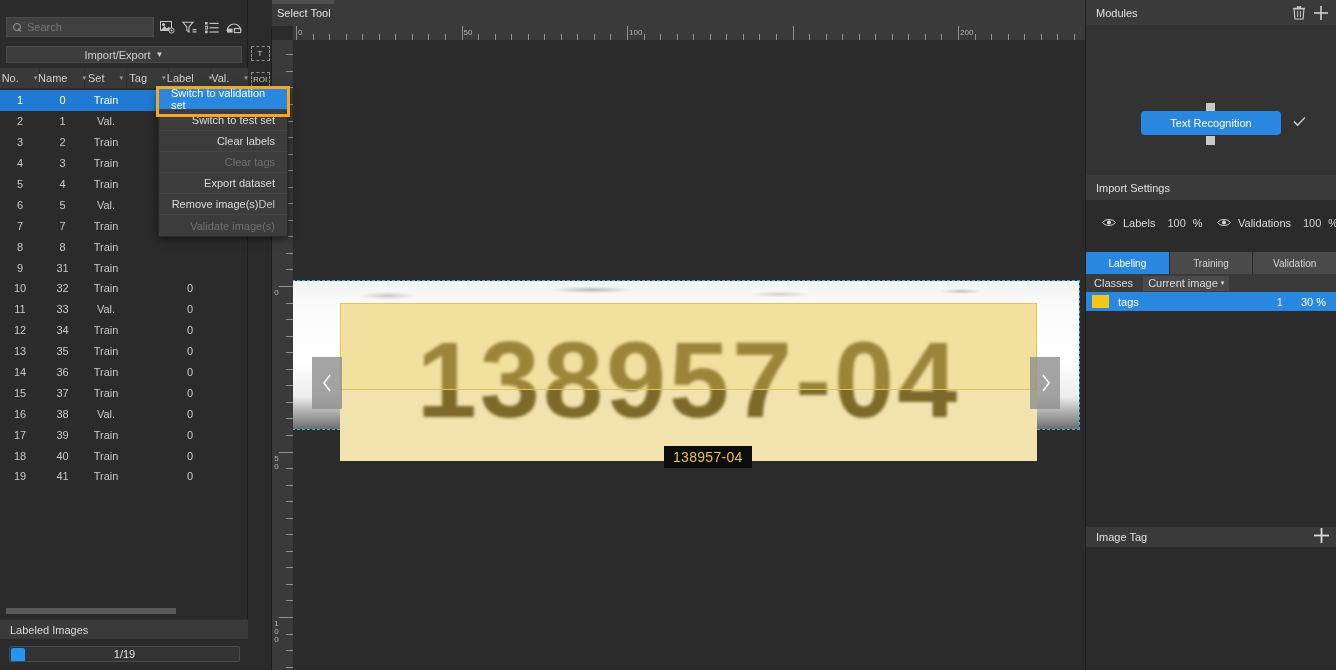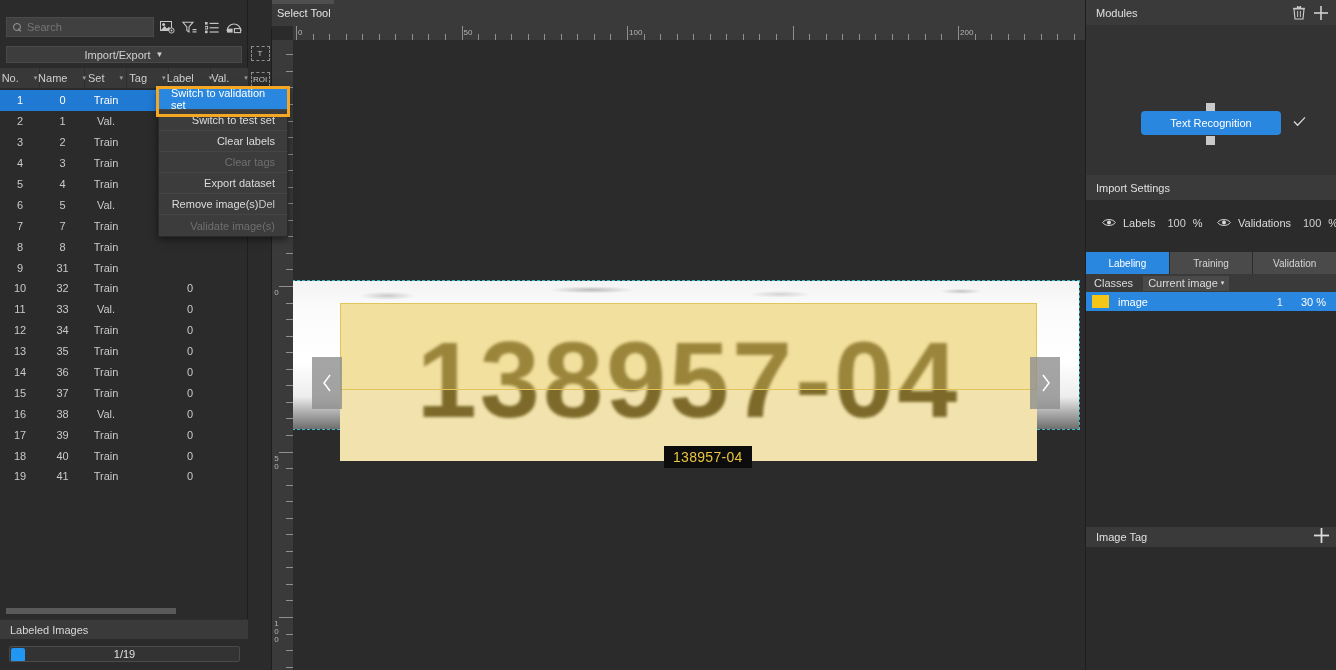--- a/index.html
+++ b/index.html
@@ -780,21 +780,21 @@
       <span class="lbl">Classes</span>
       <span class="cur-img-sel">
         <span>Current image</span>
         <span class="caret">▾</span>
       </span>
     </div>
 
     <div id="classes-list">
         <div class="class-row">
           <div class="class-swatch" style="background: rgb(245, 197, 24);"></div>
-          <div class="class-name">image</div>
+          <div class="class-name">tags</div>
           <div class="class-count">1</div>
           <div class="class-pct">30 %</div>
         </div>
       </div>
 
     <div class="imgtag-hdr">
       <span>Image Tag</span>
       <span class="plus-ic">
         <svg width="15" height="15" viewBox="0 0 15 15">
           <rect x="6.6" y="0" width="1.8" height="15" fill="#dcdcdc"></rect>

